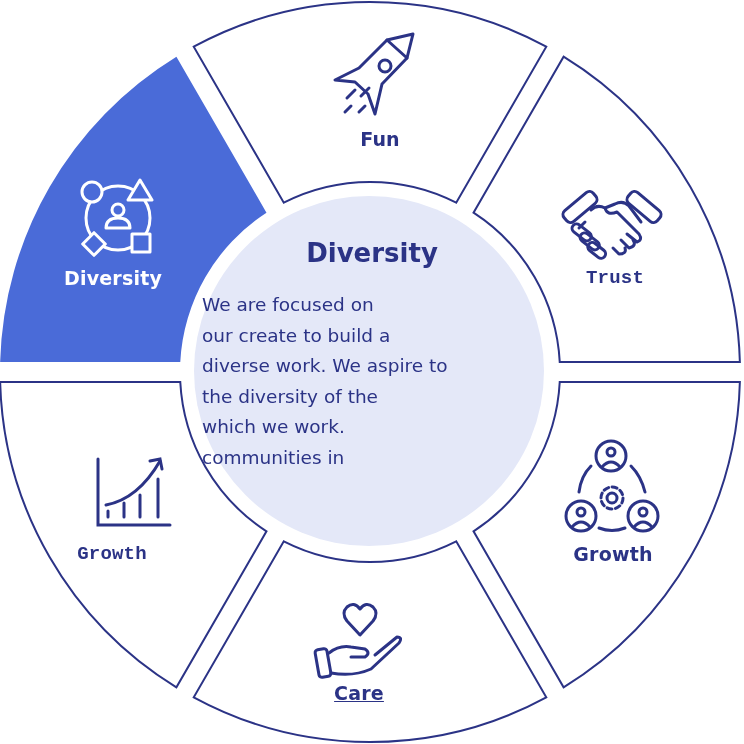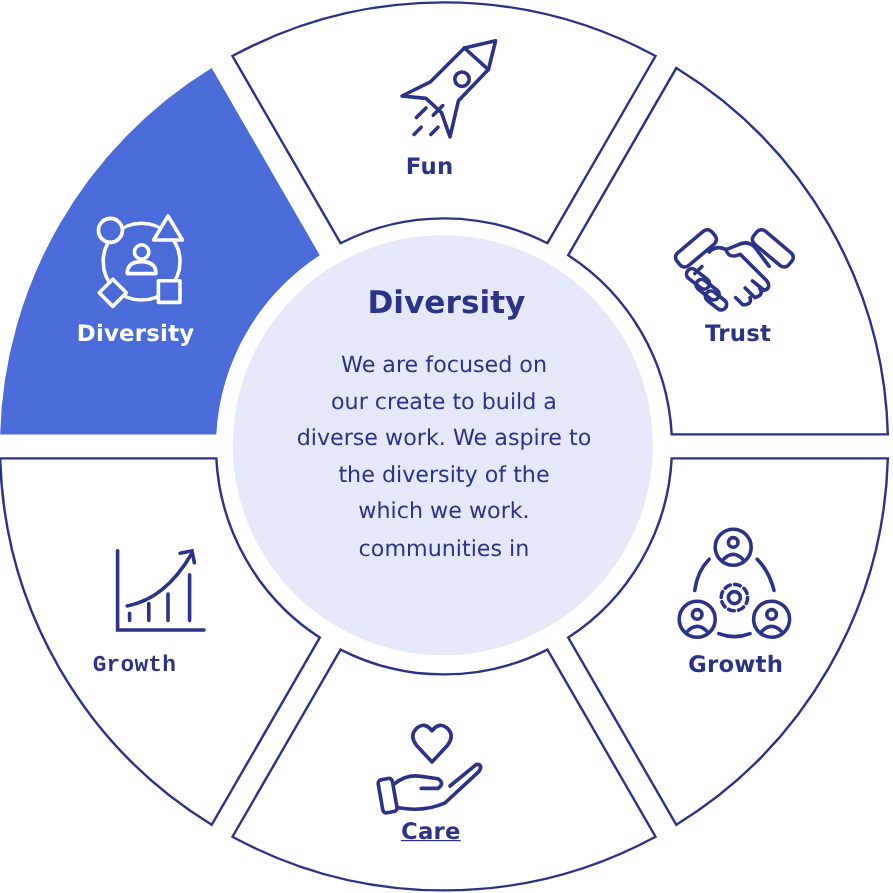--- a/index.html
+++ b/index.html
@@ -2,21 +2,21 @@
 <html><head>
 <meta charset="utf-8">
 <style>
   html,body{margin:0;padding:0;background:#ffffff;}
   body{width:744px;height:744px;position:relative;overflow:hidden;font-family:"DejaVu Sans","Liberation Sans",sans-serif;}
   #wheel{position:absolute;left:0;top:0;width:744px;height:744px;}
   .seg-label{position:absolute;transform:translateX(-50%);font-weight:bold;font-size:19px;color:#2b3386;white-space:nowrap;letter-spacing:0.2px;}
   .seg-label.active{color:#ffffff;}
   .icon{position:absolute;}
   .center-title{position:absolute;left:372px;top:238px;transform:translateX(-50%);font-weight:bold;font-size:26px;color:#2b3386;white-space:nowrap;}
-  .center-body{position:absolute;left:202px;top:290px;width:336px;text-align:center;font-size:18.5px;line-height:30.5px;color:#2b3386;}
+  .center-body{position:absolute;left:202px;top:290px;width:336px;text-align:left;font-size:18.5px;line-height:30.5px;color:#2b3386;}
   .center-body span{display:block;white-space:nowrap;}
 </style>
 </head>
 <body>
 
 <svg id="wheel" viewBox="0 0 744 744" xmlns="http://www.w3.org/2000/svg">
   <g id="seg-layer">
       <path d="M546.272166051225,46.687652439060685 A370,370 0 0 0 193.72783394877519,46.68765243906063 L283.791924232793,202.68323274845014 A190,190 0 0 1 456.208075767207,202.68323274845017 Z" fill="#ffffff" stroke="#2b3386" stroke-width="2"></path>
       <path d="M739.8648401781386,362 A370,370 0 0 0 563.5926741269137,56.687652439060685 L473.5285838428958,212.6832327484502 A190,190 0 0 1 559.7366596101028,362 Z" fill="#ffffff" stroke="#2b3386" stroke-width="2"></path>
       <path d="M563.5926741269137,687.3123475609393 A370,370 0 0 0 739.8648401781386,382 L559.7366596101028,382 A190,190 0 0 1 473.5285838428958,531.3167672515498 Z" fill="#ffffff" stroke="#2b3386" stroke-width="2"></path>
@@ -27,32 +27,32 @@
   <circle id="center-circle" cx="369" cy="371" r="175" fill="#e4e8f8"></circle>
 </svg>
 
 <div id="labels-layer">
     <div class="icon" style="left: 325px; top: 28px;"><svg width="100" height="95" viewBox="0 0 100 95" fill="none" stroke="#2b3386" stroke-width="3" stroke-linejoin="round" stroke-linecap="round">
       <path d="M62 12 L88 6 L82 30 L57 56 L50 86 L43 66 L30 54 L10 52 L34 40 Z"></path>
       <path d="M62 12 L82 30"></path>
         <circle cx="60" cy="38" r="6"></circle>
       <path d="M22 70 L30 62 M36 68 L44 60 M20 84 L26 78 M34 84 L40 78"></path>
       </svg></div>
-    <div class="seg-label" style="left: 358px; top: 128px;">Fun</div>
+    <div class="seg-label" style="left: 380px; top: 128px;">Fun</div>
     <div class="icon" style="left: 557px; top: 182px;"><svg width="110" height="90" viewBox="0 0 110 90" fill="none" stroke="#2b3386" stroke-width="3" stroke-linejoin="round" stroke-linecap="round">
       <rect x="4" y="18" width="38" height="14" rx="5" transform="rotate(-40 23 25)"></rect>
       <rect x="68" y="18" width="38" height="14" rx="5" transform="rotate(40 87 25)"></rect>
       <path d="M34 28 Q40 22 48 26 L58 22 Q66 18 72 24 L84 40"></path>
       <path d="M48 26 Q50 34 60 30 L82 52 Q86 58 80 60 L70 52 M76 58 Q80 64 72 66 L64 58 M68 66 Q70 72 62 72 L56 66"></path>
       <rect x="14" y="46" width="22" height="9" rx="4.5" transform="rotate(38 25 50)"></rect>
       <rect x="22" y="55" width="22" height="9" rx="4.5" transform="rotate(38 33 59)"></rect>
       <rect x="30" y="64" width="20" height="9" rx="4.5" transform="rotate(38 40 68)"></rect>
       <path d="M28 40 L22 46"></path>
       </svg></div>
-    <div class="seg-label" style="left: 615px; top: 267px;">Trust</div>
+    <div class="seg-label" style="left: 615px; top: 267px; font-family: Liberation Mono, monospace;">Trust</div>
     <div class="icon" style="left: 561px; top: 438px;"><svg width="104" height="100" viewBox="0 0 104 100" fill="none" stroke="#2b3386" stroke-width="3" stroke-linecap="round">
       <circle cx="50" cy="18" r="15"></circle>
         <circle cx="50" cy="14" r="4"></circle>
         <path d="M41 29 Q50 19 59 29"></path>
       <circle cx="20" cy="78" r="15"></circle>
         <circle cx="20" cy="74" r="4"></circle>
         <path d="M11 89 Q20 79 29 89"></path>
       <circle cx="82" cy="78" r="15"></circle>
         <circle cx="82" cy="74" r="4"></circle>
         <path d="M73 89 Q82 79 91 89"></path>

